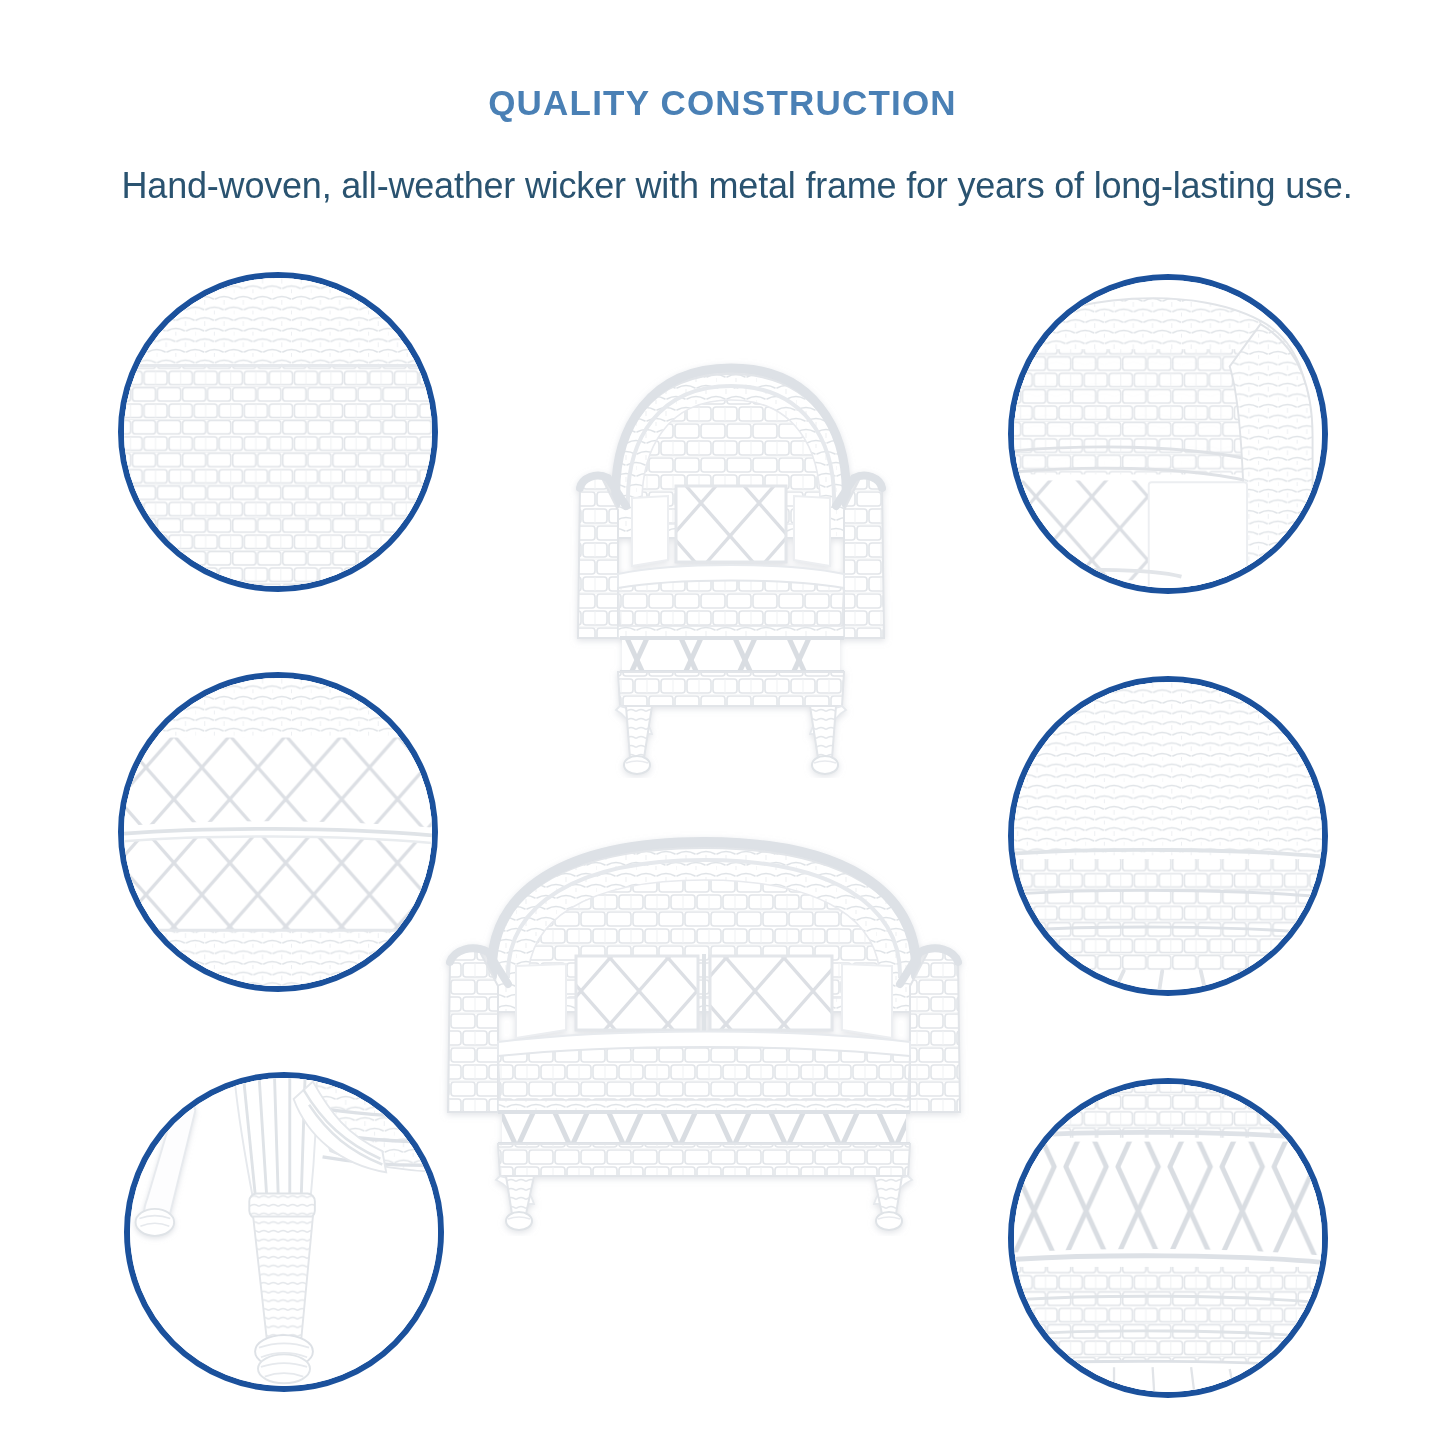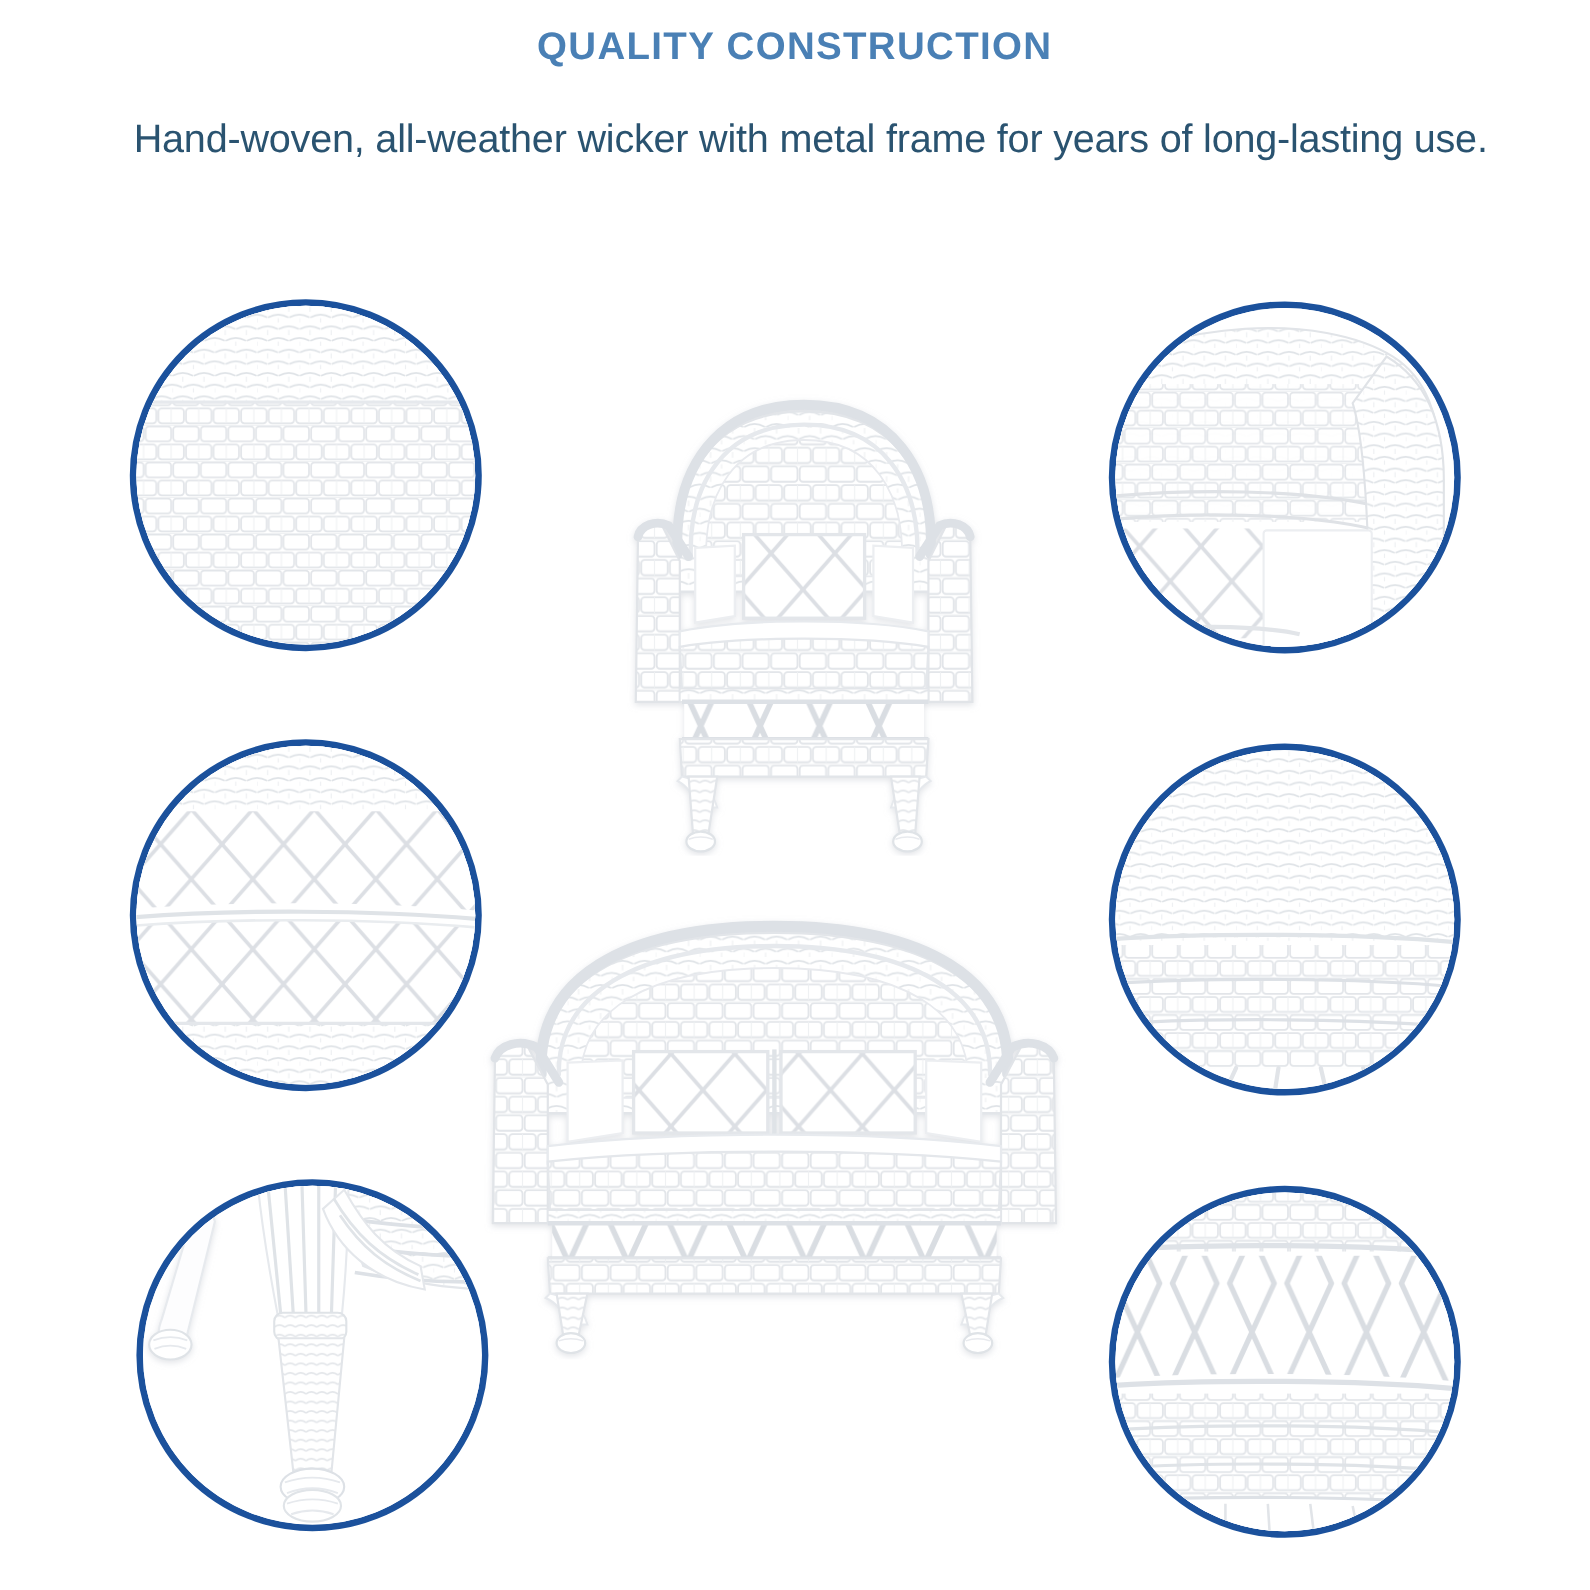--- a/index.html
+++ b/index.html
@@ -4,21 +4,21 @@
 <style>
   * { margin:0; padding:0; box-sizing:border-box; }
   html, body { background:#ffffff; }
   body {
     width:1445px; height:1445px;
     font-family:"Liberation Sans", sans-serif;
     position:relative; overflow:hidden;
   }
 
   
-  .header { width:100%; padding-top:24px; text-align:center; }
+  .header { width:100%; padding-top:84px; text-align:center; }
   .title {
     font-size:35px; font-weight:bold; letter-spacing:1.2px;
     color:#4A80B5; line-height:1.1;
   }
   .subtitle {
     margin-top:40px; text-align:center;
     font-size:36px; font-weight:400; color:#2A5370;
     letter-spacing:-0.2px; padding:0 26px; line-height:1.25;margin-left:29px;
   }
 

